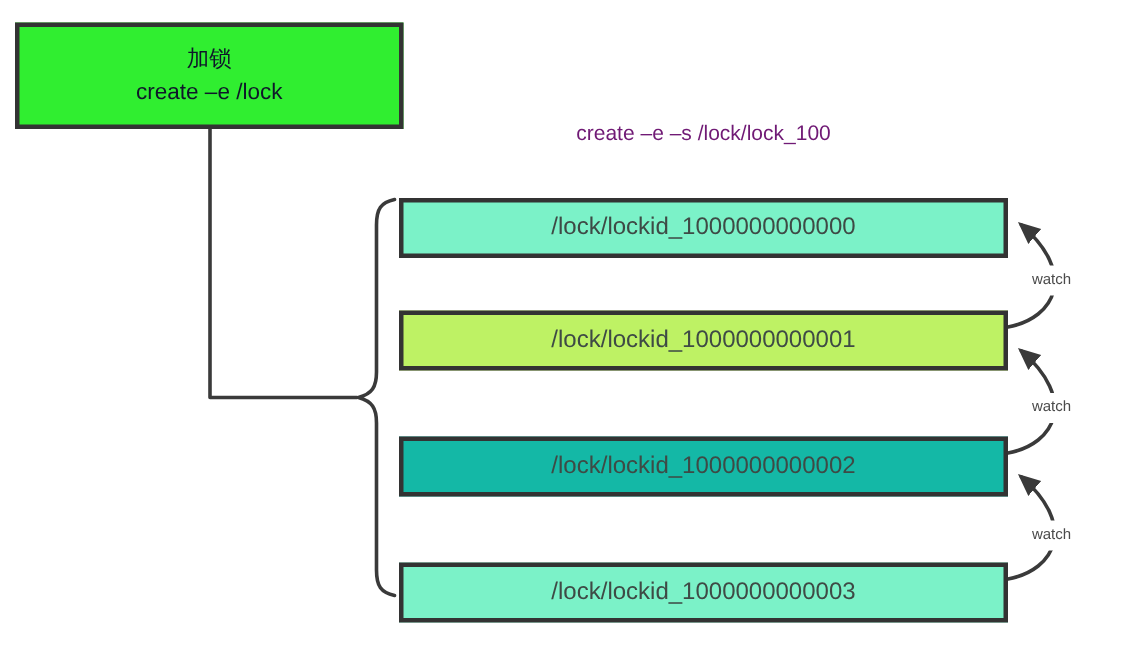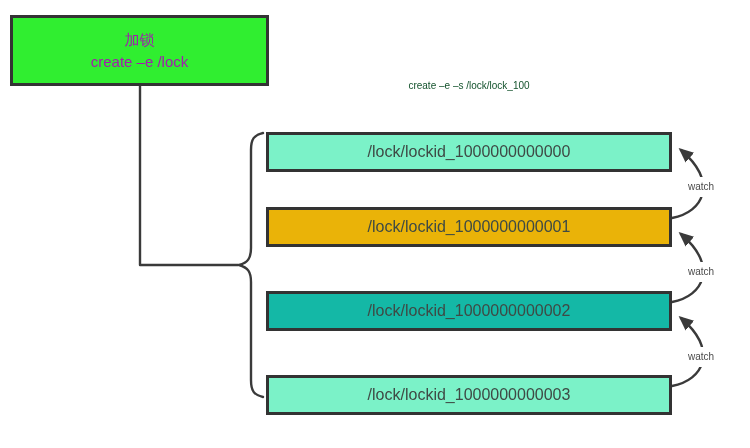--- a/index.html
+++ b/index.html
@@ -14,29 +14,29 @@
   .svg-layer { position: absolute; left: 0; top: 0; width: 750px; height: 448px; }
   .svg-layer path { fill: none; stroke: #3a3a3a; stroke-width: 2.4; stroke-linecap: round; stroke-linejoin: round; }
   .lock-box {
     position: absolute;
     left: 10px; top: 15px;
     width: 253px; height: 65px;
     border: 3px solid #333333;
     display: flex; flex-direction: column;
     align-items: center; justify-content: center;
     font-size: 15px; line-height: 22px;
-    color: #a21caf;
+    color: #0f172a;
   }
   .header-label {
     position: absolute;
     left: 266px; top: 80px;
     width: 406px;
     text-align: center;
-    font-size: 10px;
-    color: #14532d;
+    font-size: 14px;
+    color: #701a75;
   }
   .node {
     position: absolute;
     left: 266px;
     width: 400px; height: 34px;
     border: 3px solid #333333;
     display: flex; align-items: center; justify-content: center;
     font-size: 16px;
     color: #3e4a45;
   }
@@ -73,21 +73,21 @@
 
   <div class="lock-box" style="background: rgb(48, 238, 48);">
     <div>加锁</div>
     <div>create –e /lock</div>
   </div>
 
   <div class="header-label">create –e –s /lock/lock_100</div>
 
   <div>
       <div class="node" style="top: 132px; background: rgb(123, 242, 200);">/lock/lockid_1000000000000</div>
-      <div class="node" style="top: 207px; background: #eab308;">/lock/lockid_1000000000001</div>
+      <div class="node" style="top: 207px; background: #bef264;">/lock/lockid_1000000000001</div>
       <div class="node" style="top: 291px; background: #14b8a6;">/lock/lockid_1000000000002</div>
       <div class="node" style="top: 375px; background: rgb(123, 242, 200);">/lock/lockid_1000000000003</div>
     </div>
 
   <div>
       <div class="watch" style="top: 177px;">watch</div>
       <div class="watch" style="top: 262px;">watch</div>
       <div class="watch" style="top: 347px;">watch</div>
     </div>
 

